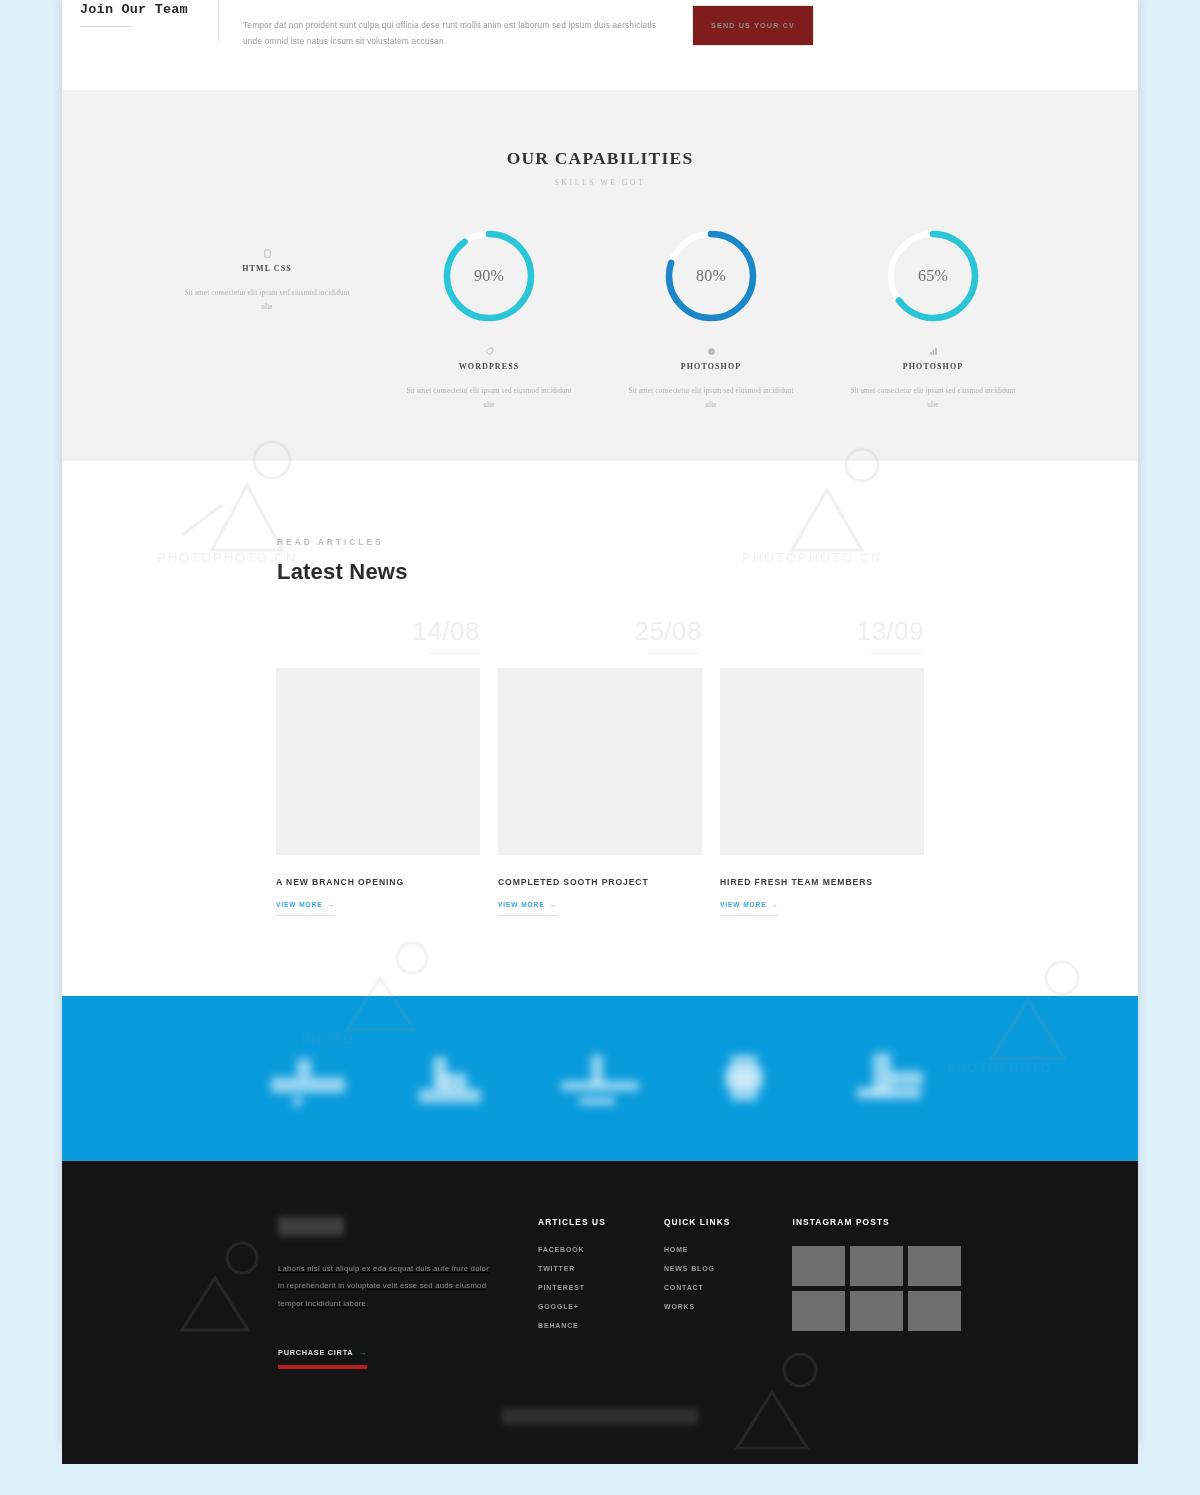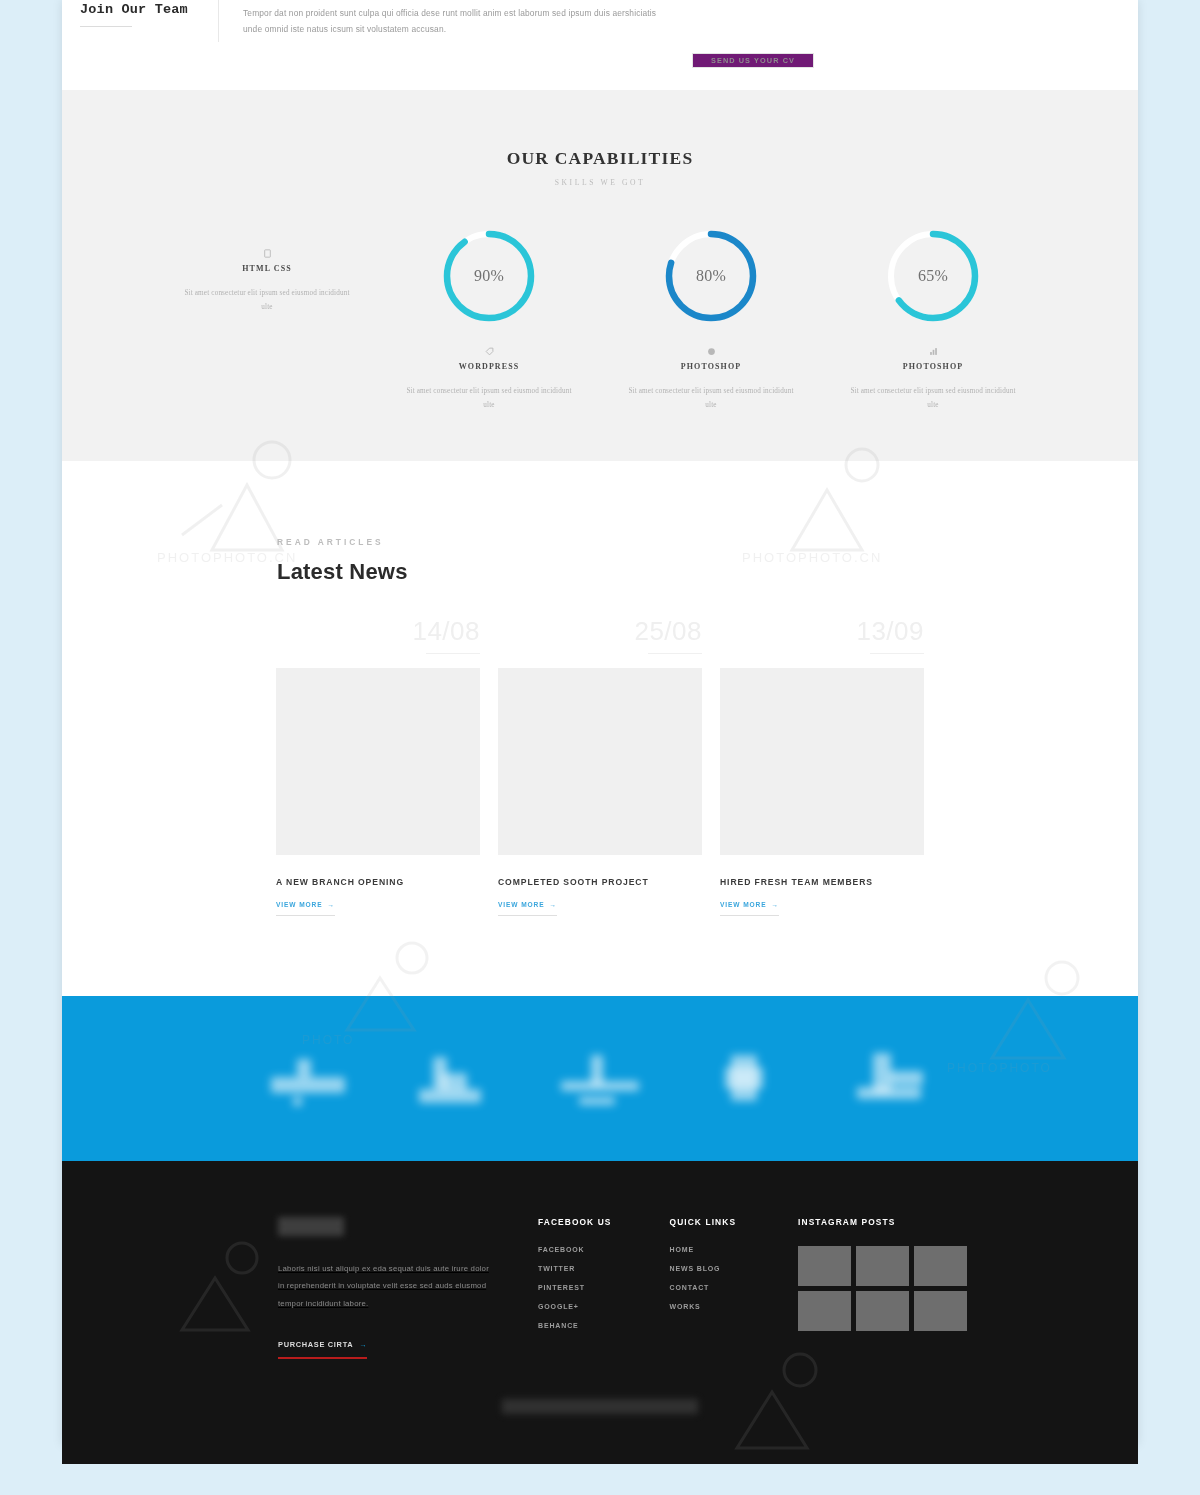--- a/index.html
+++ b/index.html
@@ -21,31 +21,30 @@
     display:flex; align-items:flex-start; padding:0 18px;
   }
   .join-left { width:120px; padding-top:2px; }
   .join-title {
     font-size:13.5px; font-weight:bold; color:#2b2b2b; letter-spacing:0.2px;
     white-space:nowrap;
     font-family:Liberation Mono, monospace;
   }
   .join-underline { width:52px; height:1px; background:#dcdcdc; margin-top:9px; }
   .join-divider { width:1px; height:42px; background:#e8e8e8; margin:0 24px 0 18px; }
-  .join-body { flex:1; padding-top:5px; max-width:420px; }
+  .join-body { flex:1; padding-top:17px; max-width:420px; }
   .join-body p {
     font-size:8.4px; color:#9a9a9a; line-height:1.95; letter-spacing:0.15px;
   }
   .join-cv-wrap { width:180px; display:flex; justify-content:center; padding-top:5px; }
   .btn-cv {
-    border:1px solid #e4e4e4; background:#701a75; color:#8d8d8d;
+    border:1px solid #e4e4e4; background:#7f1d1d; color:#8d8d8d;
     font-size:7.3px; letter-spacing:1.1px; font-weight:bold;
-    padding:2px 18px; cursor:pointer; white-space:nowrap;
+    padding:15px 18px; cursor:pointer; white-space:nowrap;
     font-family:"Liberation Sans", sans-serif;
-    margin-top:48px;
   }
 
   
   .capabilities {
     background:#f2f2f2; padding:58px 0 48px;font-family:Liberation Serif, serif;
   }
   .cap-head { text-align:center; margin-bottom:40px; }
   .cap-title {
     font-size:17.5px; font-weight:bold; color:#333; letter-spacing:1.2px;
   }
@@ -107,23 +106,23 @@
   
   .footer { background:#141414; padding:56px 18px 0; min-height:303px; }
   .footer-cols { display:flex; gap:0; padding-left:198px; }
   .f-about { width:212px;text-decoration:underline; }
   .f-logo {
     width:66px; height:19px; background:#555; filter:blur(3px); opacity:.65; border-radius:1px;
     margin-bottom:24px;
   }
   .f-about p { font-size:7.8px; color:#8b8b8b; line-height:2.25; letter-spacing:.2px; }
   .f-purchase {
-    margin-top:28px; display:inline-flex; align-items:center; gap:6px;
+    margin-top:36px; display:inline-flex; align-items:center; gap:6px;
     font-size:7.4px; font-weight:bold; color:#dcdcdc; letter-spacing:.7px;
-    border-bottom:2px solid #b91c1c; padding-bottom:8px; cursor:pointer;
+    border-bottom:4px solid #b91c1c; padding-bottom:8px; cursor:pointer;
   }
   .f-purchase .arw { color:#12a7e8; }
   .f-col { margin-left:48px; }
   .f-col.quick { margin-left:58px; }
   .f-col.insta { margin-left:62px; }
   .f-h {
     font-size:8.4px; font-weight:bold; color:#fff; letter-spacing:1.1px; margin-bottom:19px;
   }
   .f-links li {
     list-style:none; font-size:7px; color:#9c9c9c; letter-spacing:.85px;
@@ -299,21 +298,21 @@
       <div class="f-about">
         <div class="f-logo"></div>
         <p>Laboris nisi ust aliquip ex eda sequat duis aute irure dolor in reprehenderit in voluptate velit esse sed auds eiusmod tempor incididunt labore.</p>
         <div class="f-purchase">
           <span>PURCHASE CIRTA</span>
           <span class="arw">→</span>
         </div>
       </div>
 
       <div class="f-col">
-        <div class="f-h">FACEBOOK US</div>
+        <div class="f-h">ARTICLES US</div>
         <ul class="f-links" id="connect-links">
             <li>FACEBOOK</li>
             <li>TWITTER</li>
             <li>PINTEREST</li>
             <li>GOOGLE+</li>
             <li>BEHANCE</li>
           </ul>
       </div>
 
       <div class="f-col quick">

